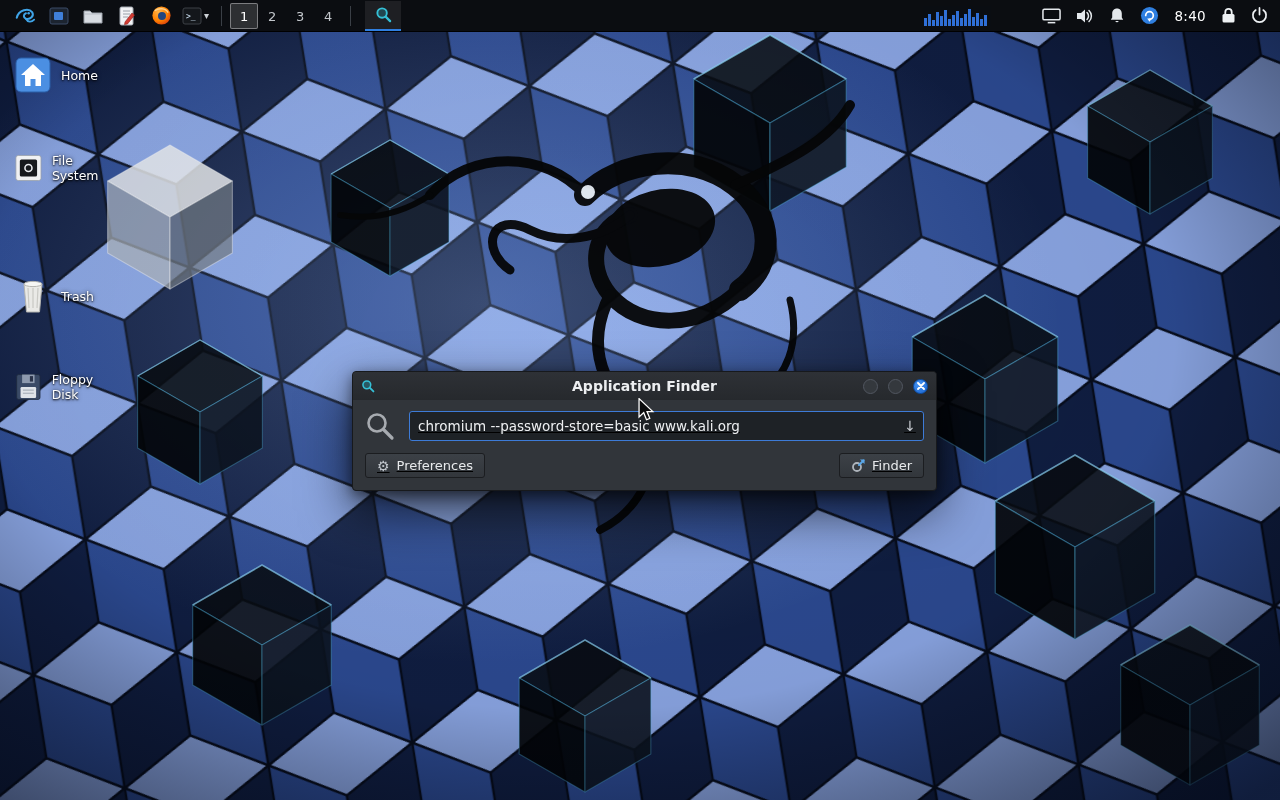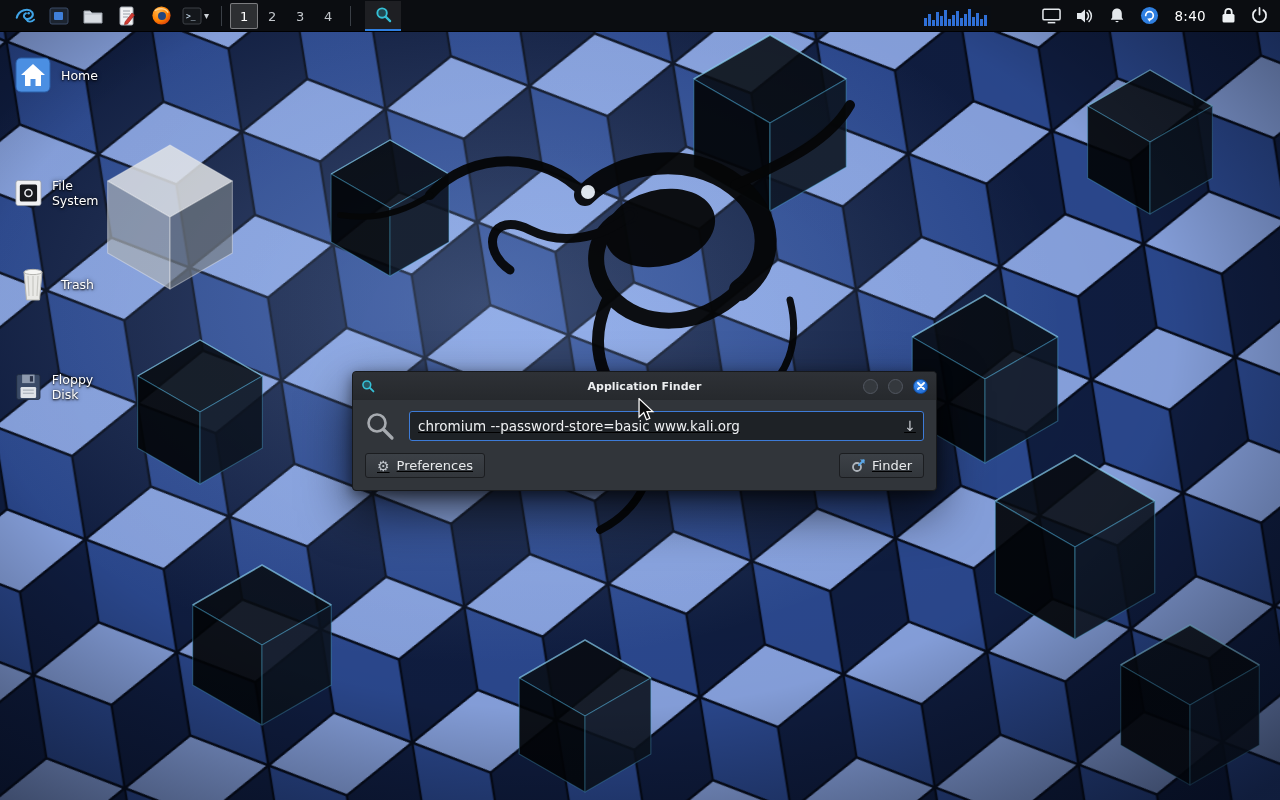--- a/index.html
+++ b/index.html
@@ -47,21 +47,21 @@
     background:#31353a; border:1px solid #17191c; border-radius:4px;
     box-shadow:0 20px 50px rgba(0,0,0,.65), 0 4px 14px rgba(0,0,0,.5);
   }
   .titlebar{
     height:28px; display:flex; align-items:center; padding:0 8px;
     background:linear-gradient(#2e3136,#26292d);
     border-radius:4px 4px 0 0; position:relative;
   }
   .title{
     position:absolute; left:0; right:0; text-align:center;
-    font-size:11px; font-weight:bold; color:#eceef0; pointer-events:none;
+    font-size:14px; font-weight:bold; color:#eceef0; pointer-events:none;
   }
   .winbtns{ margin-left:auto; display:flex; gap:10px; align-items:center; z-index:1; }
   .wbtn{ width:15px; height:15px; border-radius:50%; cursor:pointer;
     display:flex; align-items:center; justify-content:center; }
   .wbtn.plain{ background:#34383d; border:1px solid #515660; }
   .wbtn.close{ background:radial-gradient(circle at 35% 30%, #4593f2, #1964cf); border:1px solid #0d4globalthis; border:1px solid #0d4fa8; }
   .dialog-body{ padding:11px 12px 12px;text-decoration:underline; }
   .row1{ display:flex; align-items:center; }
   .entry{ flex:1; margin-left:14px; height:30px; background:#1e2226;
     border:1px solid #3d7bd7; border-radius:3px; display:flex; align-items:center; }
@@ -292,30 +292,30 @@
 
 <div class="desktop-icon" style="top:55px">
   <svg width="42" height="40" viewBox="0 0 42 40">
     <rect x="4" y="3" width="34" height="34" rx="5" fill="#4b8fe2" stroke="#2a5ea8"></rect>
     <polygon points="21,9 33,20 29,20 29,31 13,31 13,20 9,20" fill="#ffffff"></polygon>
     <rect x="18.5" y="24" width="5" height="7" fill="#4b8fe2"></rect>
   </svg>
   <span class="dlabel">Home</span>
 </div>
 
-<div class="desktop-icon" style="top:173px">
+<div class="desktop-icon" style="top:148px">
   <svg width="42" height="40" viewBox="0 0 42 40">
     <rect x="5" y="4" width="32" height="32" rx="3" fill="#f0f1f3" stroke="#9aa0a8"></rect>
     <rect x="10" y="9" width="22" height="22" rx="2" fill="#17191d"></rect>
     <circle cx="21" cy="20" r="4.5" fill="none" stroke="#e8eaee" stroke-width="2"></circle>
   </svg>
   <span class="dlabel">File System</span>
 </div>
 
-<div class="desktop-icon" style="top:264px">
+<div class="desktop-icon" style="top:276px">
   <svg width="42" height="40" viewBox="0 0 42 40">
     <path d="M12,8 L30,8 L27.5,36 L14.5,36 Z" fill="#e9e9e6" stroke="#b4b4b0"></path>
     <ellipse cx="21" cy="8" rx="9" ry="2.6" fill="#f6f6f4" stroke="#b4b4b0"></ellipse>
     <path d="M16,12 L17,32 M21,12 L21,32 M26,12 L25,32" stroke="#c9c9c4" stroke-width="1.2"></path>
   </svg>
   <span class="dlabel">Trash</span>
 </div>
 
 <div class="desktop-icon" style="top:367px">
   <svg width="42" height="40" viewBox="0 0 42 40">

